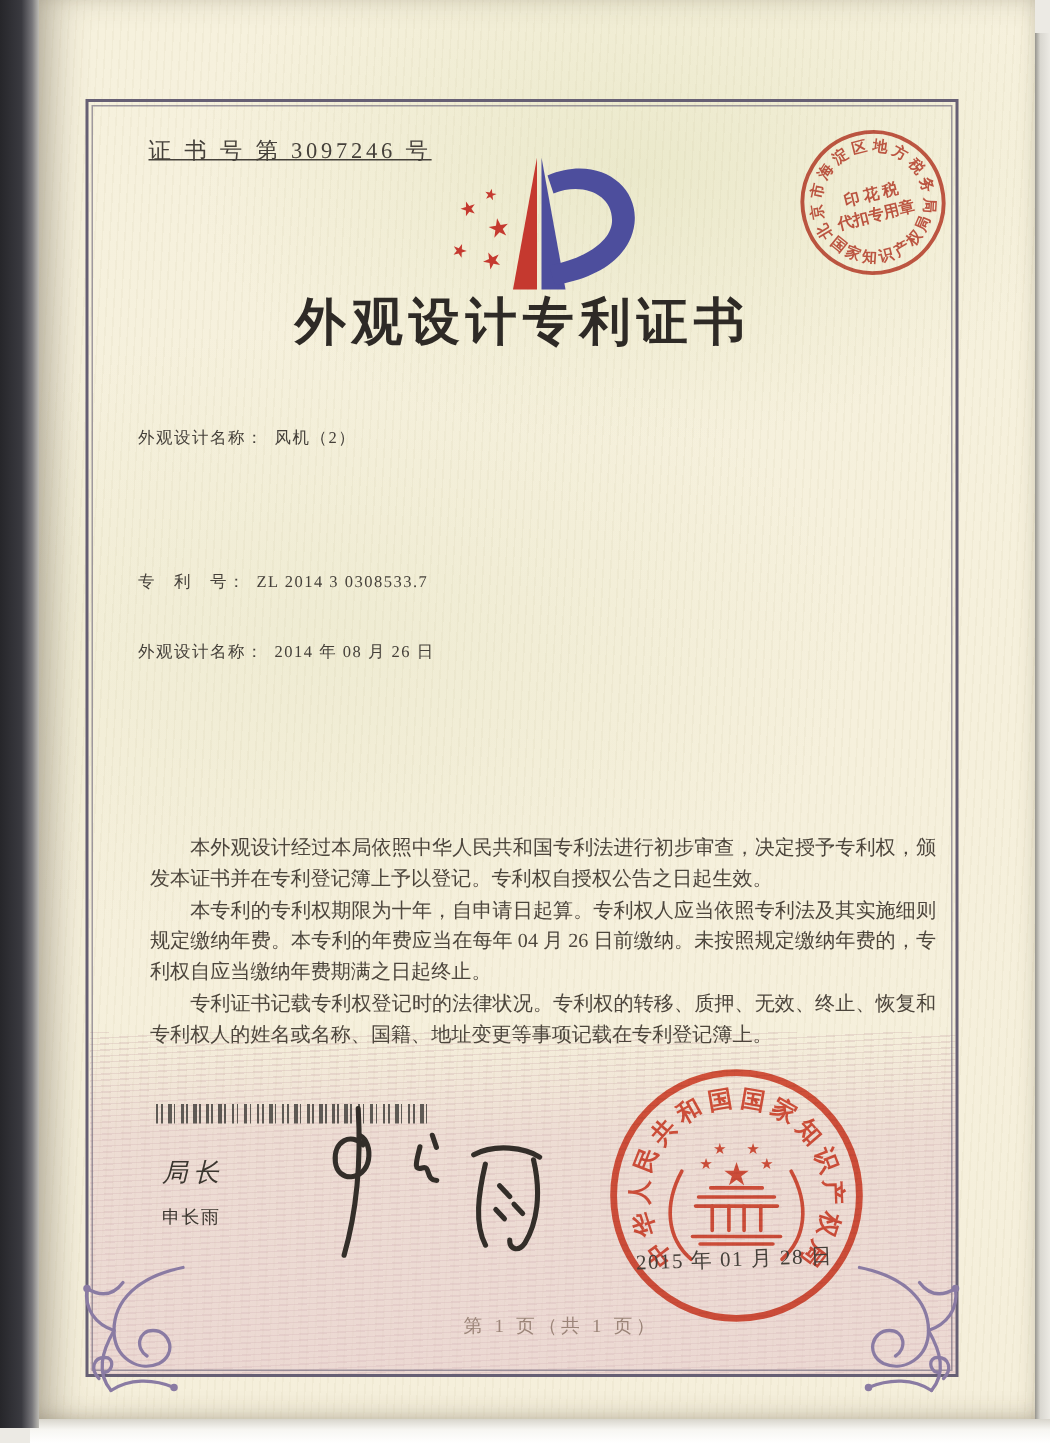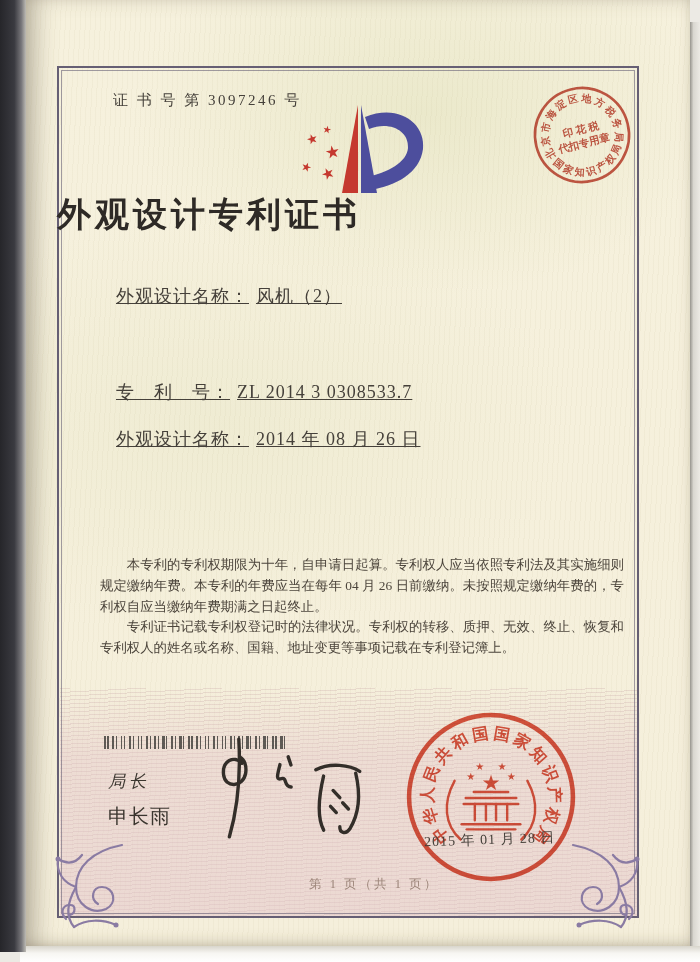--- a/index.html
+++ b/index.html
@@ -21,45 +21,45 @@
                     inset 0 -8px 14px -8px rgba(140,130,110,.30);}
   .page::after{content:"";position:absolute;inset:0;
          background:repeating-linear-gradient(93deg, rgba(190,180,140,.09) 0 1px, transparent 1px 5px);}
   .band{position:absolute;left:60px;top:688px;width:577px;height:228px;
          background:
            linear-gradient(to bottom, rgba(224,190,198,0) 0, rgba(224,190,198,.38) 30%, rgba(226,194,202,.5) 100%),
            repeating-linear-gradient(177deg, rgba(168,115,130,.18) 0 1px, transparent 1px 4px);}
   .frame{position:absolute;left:57px;top:66px;width:578px;height:848px;
          border:2.5px solid var(--frame,#665f74);}
   .frame::after{content:"";position:absolute;inset:2px;border:1px solid var(--frame,#665f74);opacity:.6;}
-  .certno{position:absolute;left:113px;top:91px;font-size:15px;letter-spacing:2.5px;color:var(--ink,#45403a);}
+  .certno{position:absolute;left:99px;top:91px;font-size:15px;letter-spacing:2.5px;color:var(--ink,#45403a);text-decoration:underline;}
   .logo{position:absolute;left:286px;top:101px;width:146px;height:96px;}
   .logo-red{fill:var(--logo_red,#c5392f);}
   .logo-blue{fill:var(--logo_blue,#4d4e9d);}
   .logo-star{fill:var(--logo_red,#c5392f);}
-  .title{position:absolute;left:57px;top:192px;width:583px;text-align:left;
+  .title{position:absolute;left:57px;top:192px;width:583px;text-align:center;
          font-size:34px;font-weight:bold;letter-spacing:4px;color:#2e2a26;}
   .stamp{position:absolute;left:530px;top:83px;width:104px;height:104px;
          transform:rotate(-14deg);opacity:.92;mix-blend-mode:multiply;}
   .stamp-ring{fill:none;stroke:var(--stamp_red,#c24d3e);stroke-width:2.6;}
   .stamp-ink{fill:var(--stamp_red,#c24d3e);font-weight:bold;}
-  .field{position:absolute;left:116px;font-size:18px;color:var(--ink,#45403a);
-         letter-spacing:1px;white-space:nowrap;text-decoration:underline;}
+  .field{position:absolute;left:92px;font-size:11px;color:var(--ink,#45403a);
+         letter-spacing:1px;white-space:nowrap;}
   .fvalue{margin-left:7px;}
   .bodytext{position:absolute;left:100px;top:555px;width:524px;font-size:13.4px;
          line-height:20.8px;color:#4c453c;text-align:justify;}
   .bodytext p{margin:0;text-indent:2em;}
   .barcode{position:absolute;left:104px;top:736px;width:182px;height:13px;opacity:.82;
          background:repeating-linear-gradient(90deg,
            #3f3d39 0 1.6px, transparent 1.6px 3.4px,
            #3f3d39 3.4px 4.6px, transparent 4.6px 8px,
            #3f3d39 8px 10.5px, transparent 10.5px 12px,
            #3f3d39 12px 13px, transparent 13px 16.8px);}
   .signer-title{position:absolute;left:108px;top:770px;font-size:17px;letter-spacing:4px;color:#3b362f;font-style:italic;}
-  .signer-name{position:absolute;left:108px;top:803px;font-size:20px;letter-spacing:1px;color:#3b362f;}
+  .signer-name{position:absolute;left:108px;top:803px;font-size:12px;letter-spacing:1px;color:#3b362f;}
   .signature{position:absolute;left:203px;top:735px;width:178px;height:114px;transform:rotate(2deg);}
   .sig-path{stroke:#332e29;stroke-width:3.4;fill:none;stroke-linecap:round;stroke-linejoin:round;}
   .seal{position:absolute;left:402px;top:708px;width:178px;height:178px;opacity:.9;mix-blend-mode:multiply;}
   .seal-ring{fill:none;stroke:var(--seal_red,#d8472f);stroke-width:4.5;}
   .seal-ink{fill:var(--seal_red,#d8472f);}
   .seal-line{stroke:var(--seal_red,#d8472f);stroke-width:2.4;fill:none;stroke-linecap:round;}
   .seal-date{position:absolute;left:424px;top:831px;font-size:14px;letter-spacing:1px;
          color:#45403a;transform:rotate(-2deg);z-index:5;}
   .footer{position:absolute;left:57px;top:876px;width:566px;text-align:center;font-size:12.5px;
          letter-spacing:2.5px;color:var(--footer_ink,#9b8478);margin-left:34px;}
@@ -149,20 +149,21 @@
     <span>外观设计名称：</span><span class="fvalue">风机（2）</span>
   </div>
   <div class="field" style="top:380px">
     <span>专　利　号：</span><span class="fvalue">ZL 2014 3 0308533.7</span>
   </div>
   <div class="field" style="top:427px">
     <span>外观设计名称：</span><span class="fvalue">2014 年 08 月 26 日</span>
   </div>
 
   <div class="bodytext">
+    <p>本外观设计经过本局依照中华人民共和国专利法进行初步审查，决定授予专利权，颁发本证书并在专利登记簿上予以登记。专利权自授权公告之日起生效。</p>
     <p>本专利的专利权期限为十年，自申请日起算。专利权人应当依照专利法及其实施细则规定缴纳年费。本专利的年费应当在每年 04 月 26 日前缴纳。未按照规定缴纳年费的，专利权自应当缴纳年费期满之日起终止。</p>
     <p>专利证书记载专利权登记时的法律状况。专利权的转移、质押、无效、终止、恢复和专利权人的姓名或名称、国籍、地址变更等事项记载在专利登记簿上。</p>
   </div>
 
   <div class="barcode"></div>
 
   <div class="signer-title">局长</div>
   <div class="signer-name">申长雨</div>
 
   <svg class="signature" viewBox="0 0 178 114">

